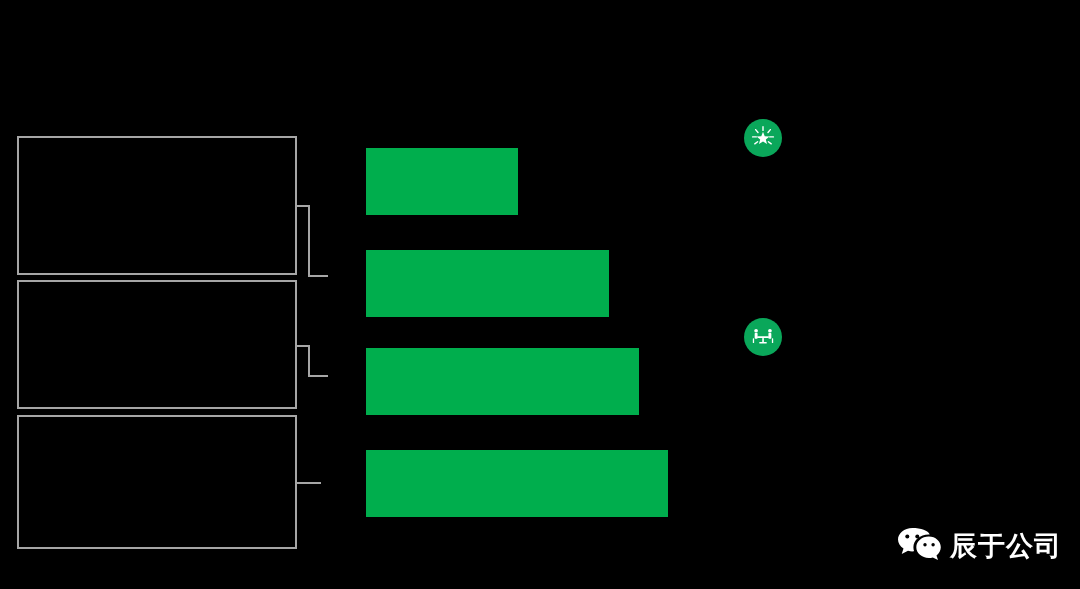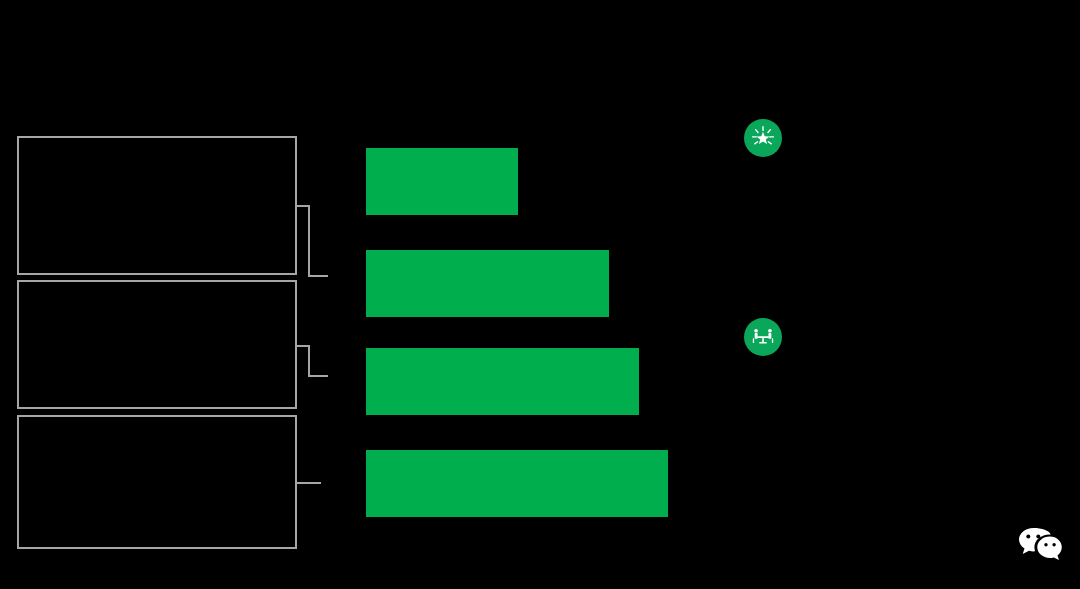--- a/index.html
+++ b/index.html
@@ -185,15 +185,16 @@
         <circle cx="20.3" cy="11.6" r="2.0" fill="#000000"></circle>
 
         <path d="M31.8 11.6 C24.9 11.6 19.3 16.4 19.3 22.3
                  C19.3 28.2 24.9 33.0 31.8 33.0 C33.2 33.0 34.5 32.8 35.8 32.4
                  L41.0 35.0 L39.5 30.4 C42.1 28.4 43.8 25.5 43.8 22.3
                  C43.8 16.4 38.6 11.6 31.8 11.6 Z" fill="#ffffff"></path>
         <circle cx="28.0" cy="19.7" r="1.7" fill="#000000"></circle>
         <circle cx="36.1" cy="19.7" r="1.7" fill="#000000"></circle>
       </svg>
     </span>
+    <span class="brand-text">辰于公司</span>
   </div>
 
 </div>
 
 </body></html>

